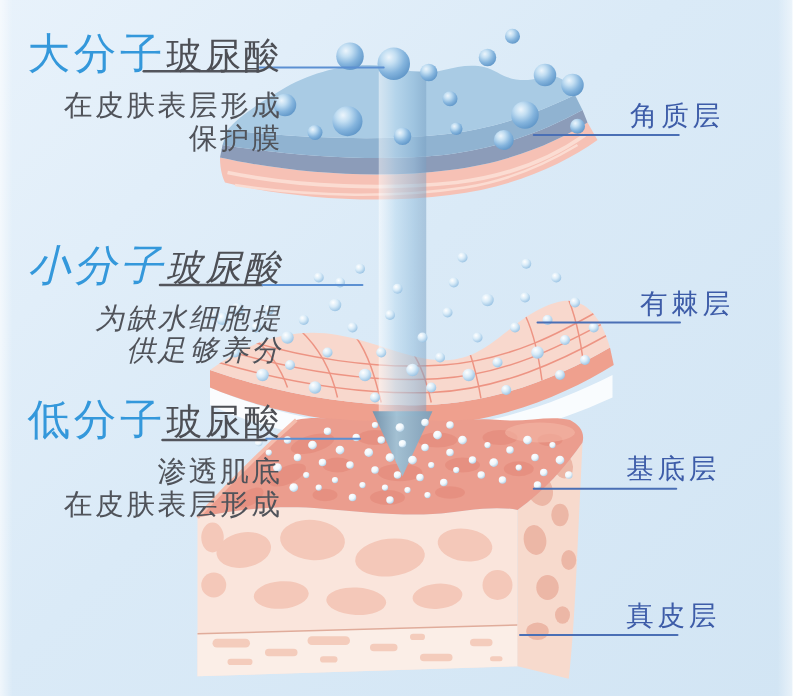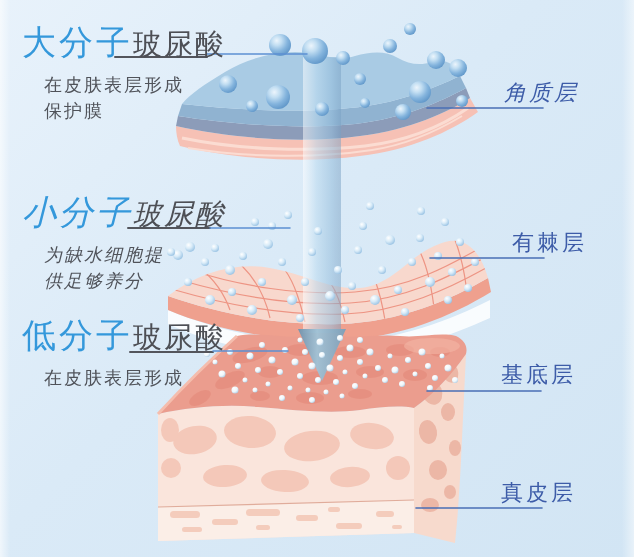--- a/index.html
+++ b/index.html
@@ -9,21 +9,21 @@
          background:linear-gradient(135deg,#E8F2FB 0%,#DAEAF7 45%,#D2E5F4 100%);}
   .scene::before{content:"";position:absolute;left:0;top:0;bottom:0;width:10px;
          background:linear-gradient(90deg,rgba(255,255,255,.6),rgba(255,255,255,0));pointer-events:none;}
   .scene::after{content:"";position:absolute;right:0;top:0;bottom:0;width:12px;
          background:linear-gradient(270deg,rgba(255,255,255,.5),rgba(255,255,255,0));pointer-events:none;}
   svg.diagram{position:absolute;left:0;top:0;z-index:1;}
   .note{position:absolute;z-index:2;}
   .note-title{white-space:nowrap;text-align:right;}
   .note-title .hl{font-size:34px;color:#3498DB;letter-spacing:3px;}
   .note-title .rest{font-size:29px;color:#4D4F55;letter-spacing:2px;}
-  .note-desc{font-size:18px;color:#50535A;line-height:26px;letter-spacing:2px;margin-left:22px;margin-top:6px;}
+  .note-desc{font-size:23px;color:#50535A;line-height:26px;letter-spacing:2px;margin-left:22px;margin-top:6px;text-align:right;}
   .layer-label{position:absolute;z-index:2;font-size:22px;color:#3D5CA8;letter-spacing:3px;white-space:nowrap;}
 </style>
 </head>
 <body>
 
 <div class="scene">
 
   <svg class="diagram" width="634" height="557" viewBox="0 0 634 557">
     <defs>
       <radialGradient id="sph" cx="35%" cy="30%" r="80%">
@@ -304,22 +304,23 @@
       <div>为缺水细胞提</div>
       <div>供足够养分</div>
     </div>
   </div>
 
   <div class="note" style="left:22px;top:313px;">
     <div class="note-title">
       <span class="hl">低分子</span><span class="rest">玻尿酸</span>
     </div>
     <div class="note-desc">
+      <div>渗透肌底</div>
       <div>在皮肤表层形成</div>
     </div>
   </div>
 
-  <div class="layer-label" style="left:504px;top:78px;font-style:italic;">角质层</div>
+  <div class="layer-label" style="left:504px;top:78px;">角质层</div>
   <div class="layer-label" style="left:512px;top:228px;">有棘层</div>
   <div class="layer-label" style="left:501px;top:360px;">基底层</div>
   <div class="layer-label" style="left:501px;top:478px;text-align:center;">真皮层</div>
 
 </div>
 
 </body></html>

